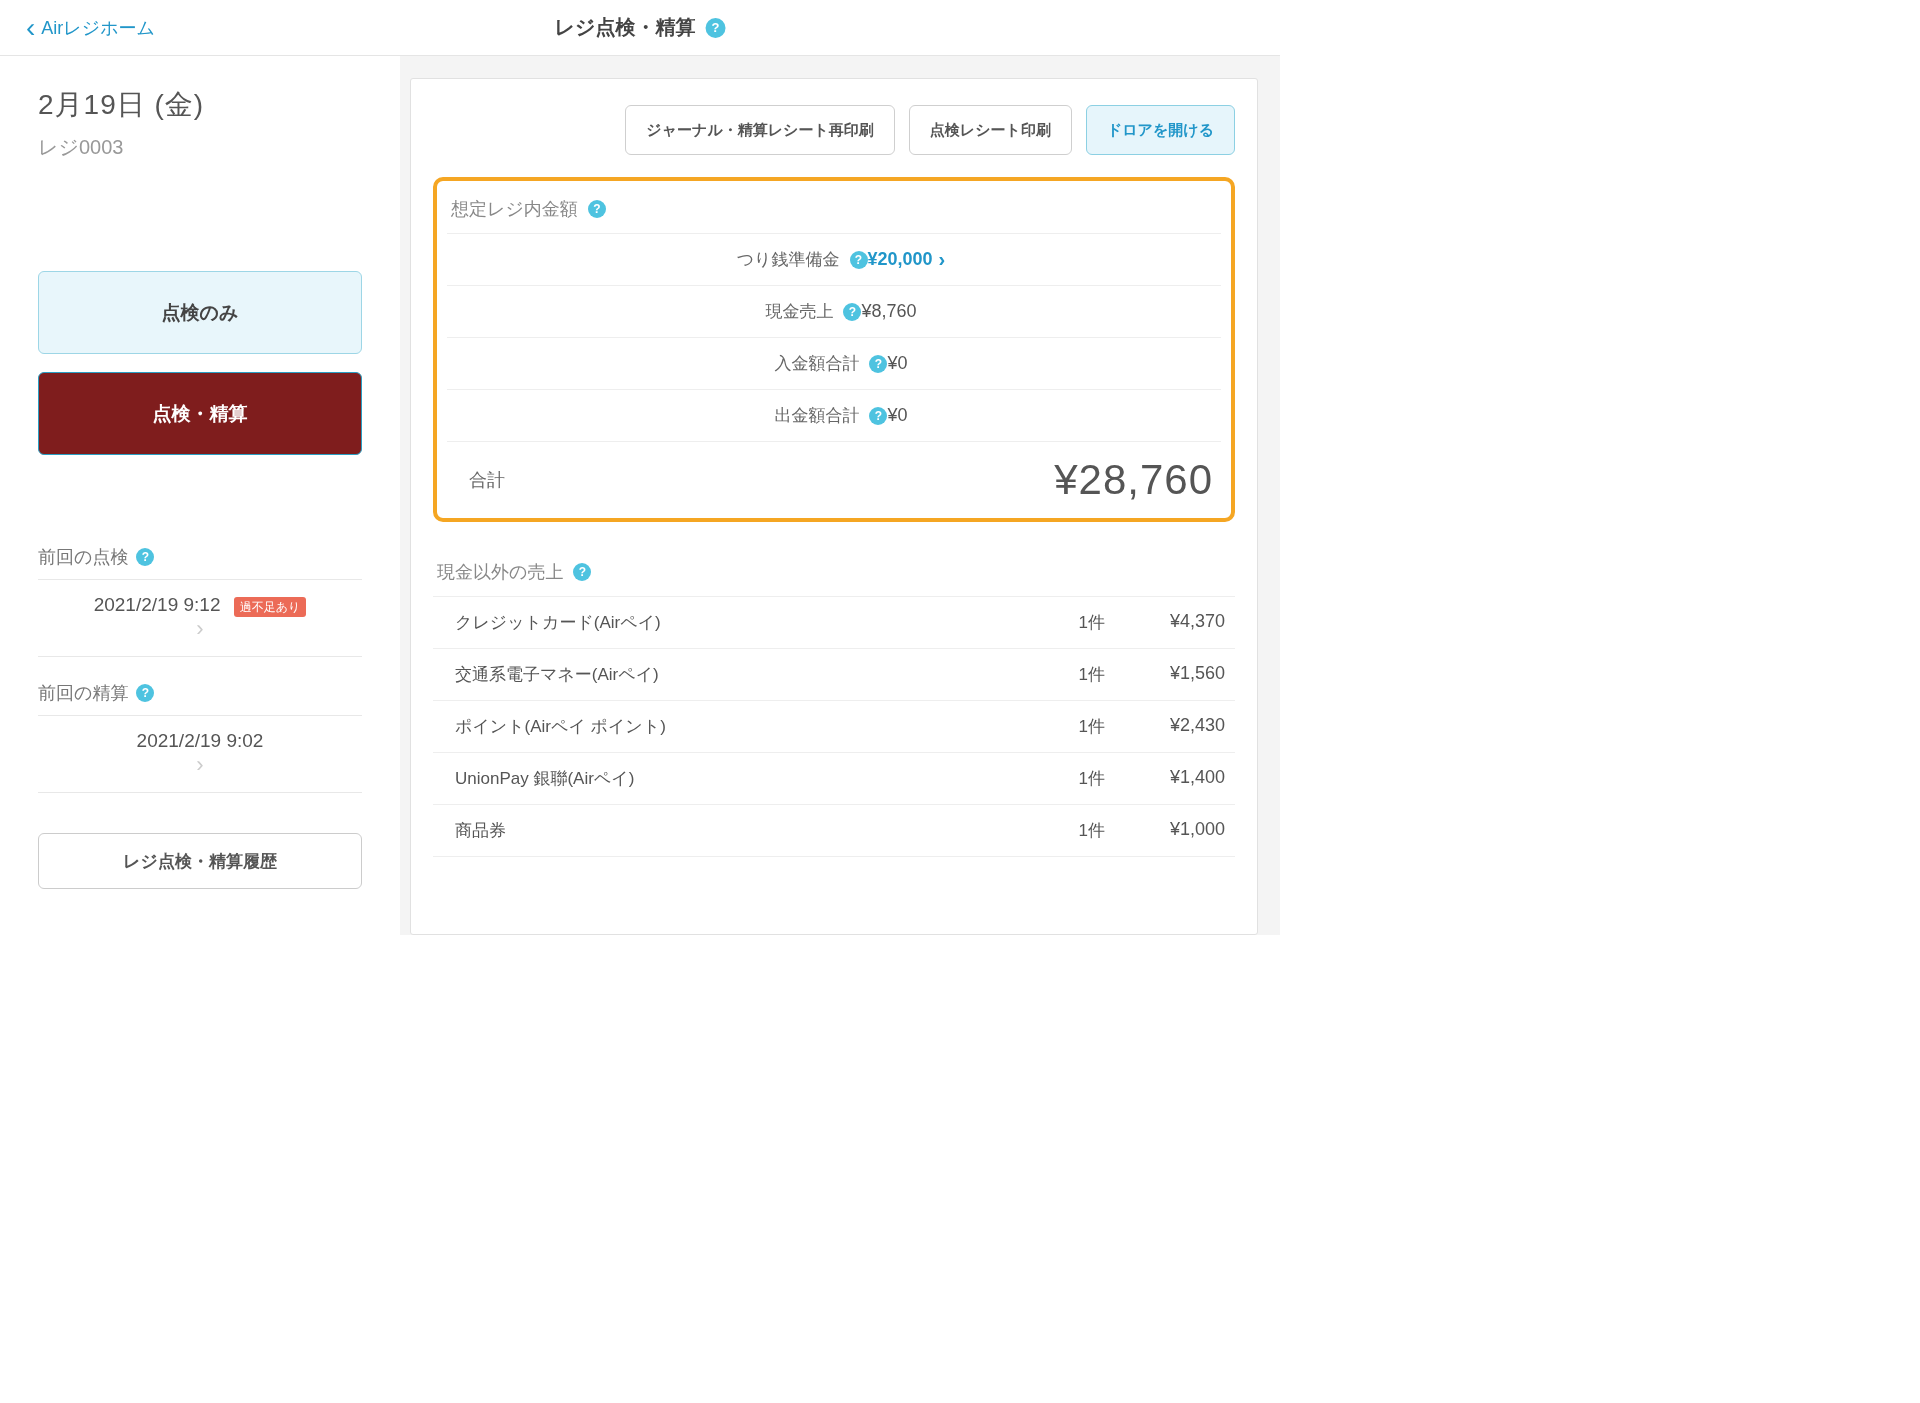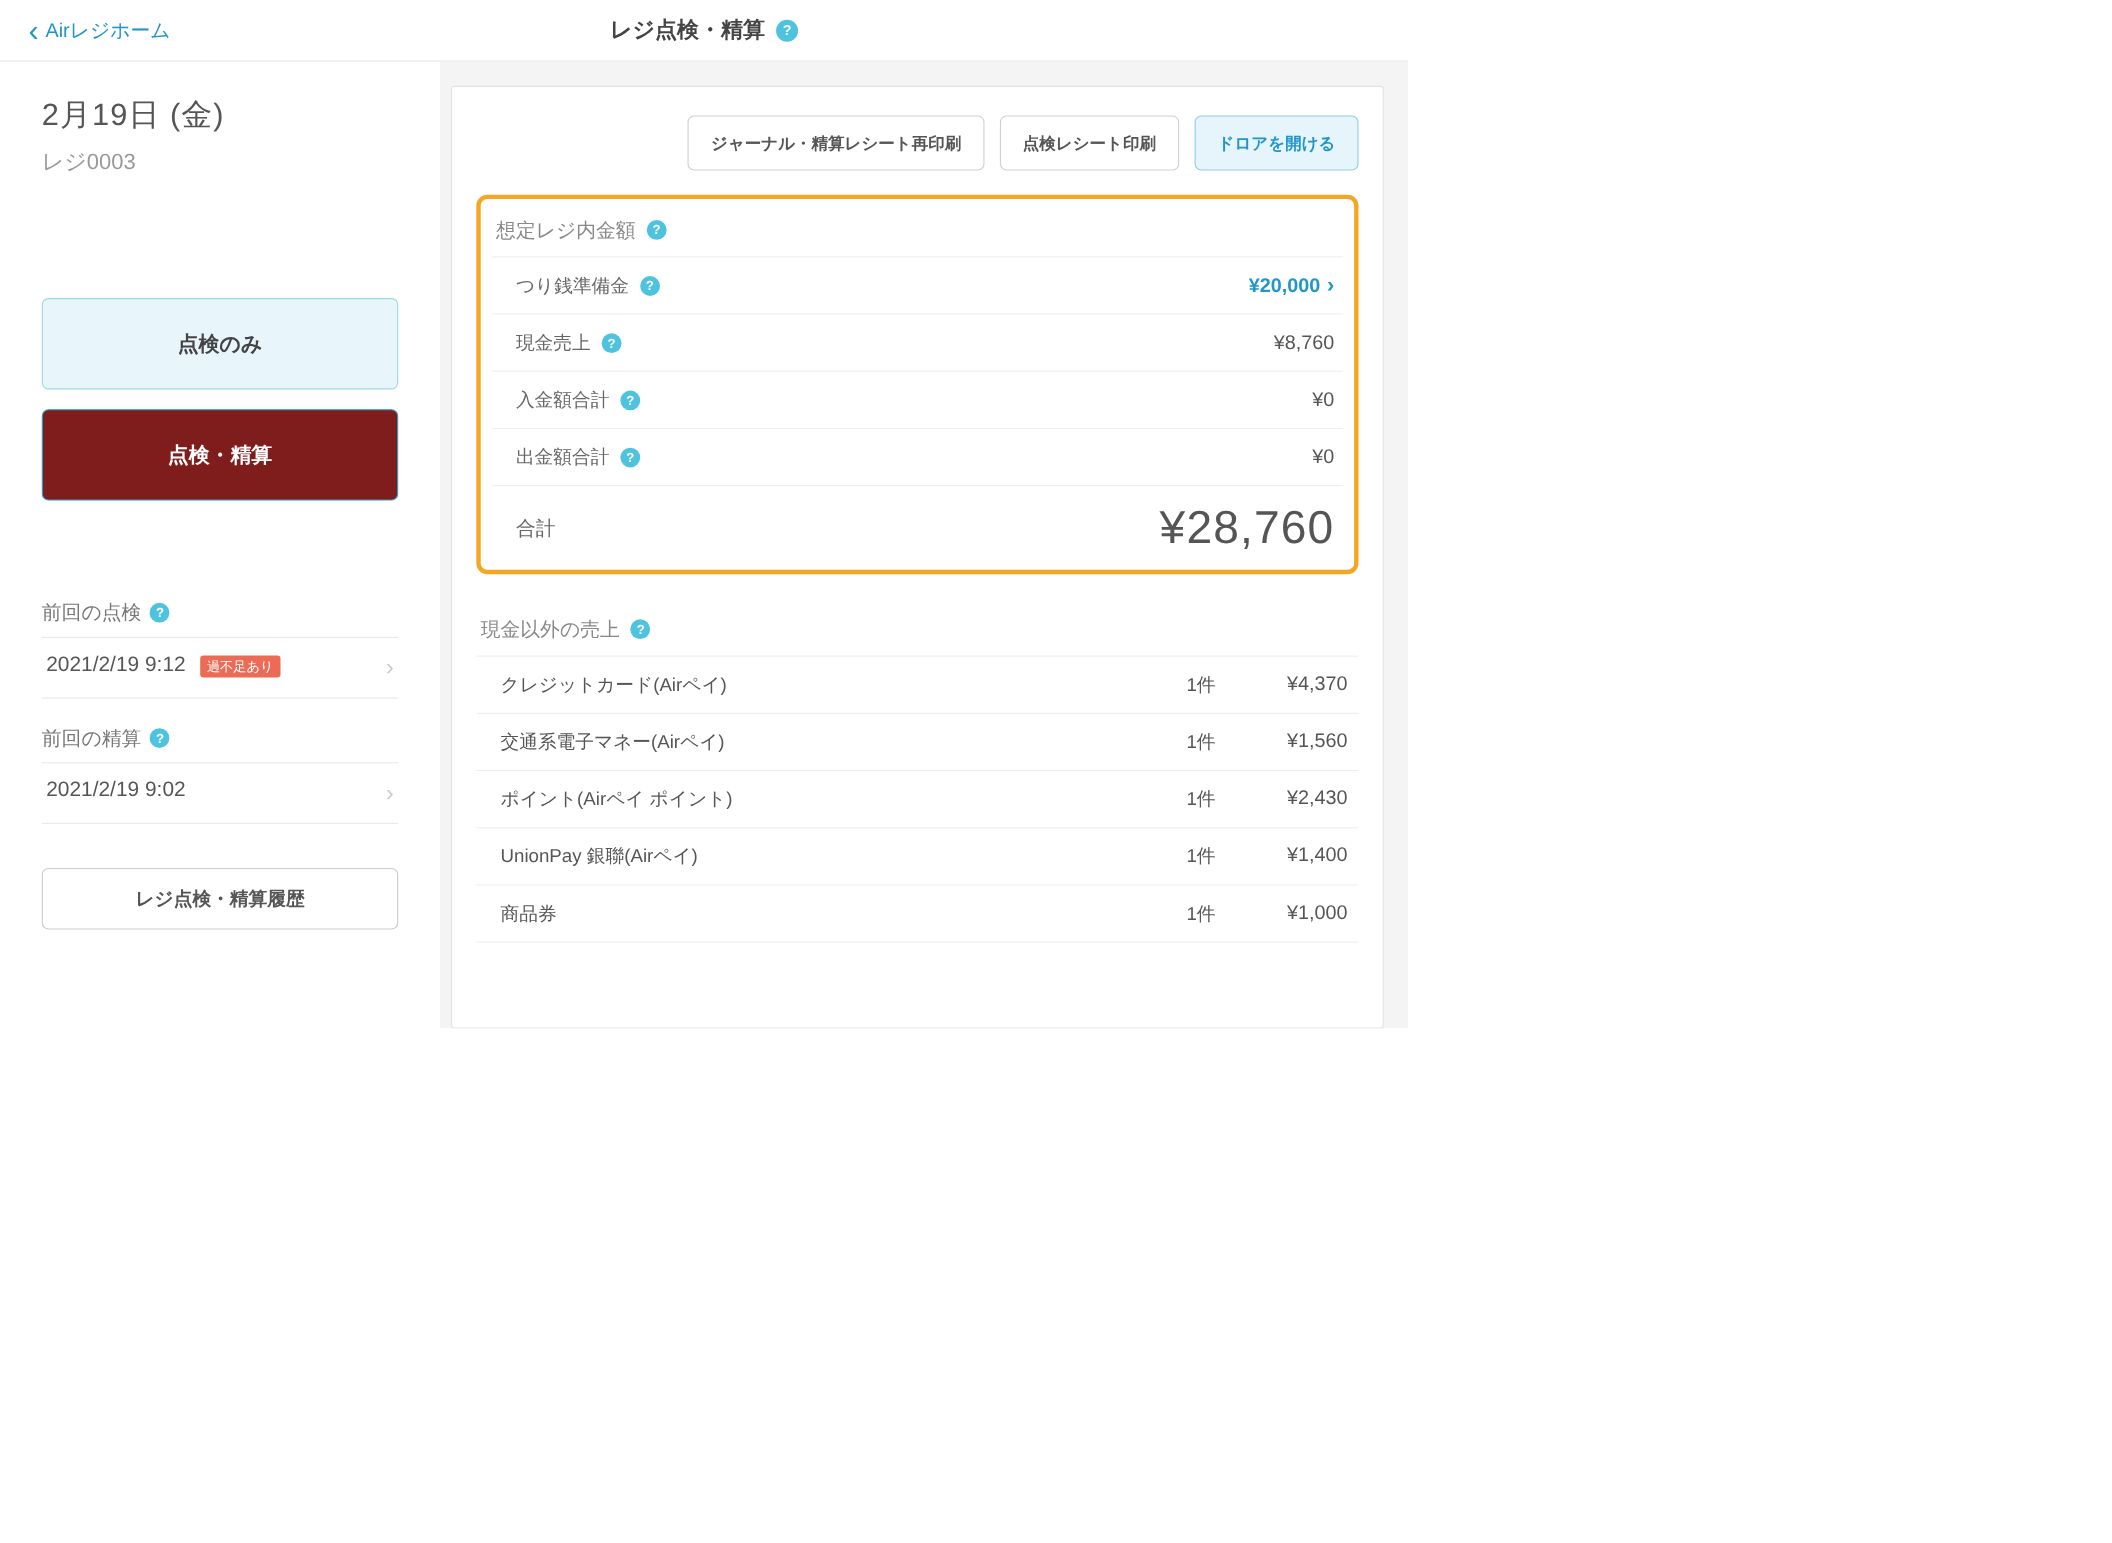--- a/index.html
+++ b/index.html
@@ -66,23 +66,24 @@
     .btn {
       display:flex; align-items:center; justify-content:center;
       height: 83px; width: 100%; border-radius: 6px; font-size: 19px; font-weight:700;
       border: 1px solid #ccc; cursor: pointer;
     }
     .btn-light { background: #e8f6fb; border-color:#9dd6e6; color:#444; }
     .btn-primary { background: #7f1d1d; border-color:#2a9fc3; color:#fff; font-weight:700; }
     .side-section { margin-top: 90px; }
     .side-label { display:flex; align-items:center; gap:8px; font-size:18px; color:#777; padding-bottom:10px; }
     .side-row {
-      display:flex; justify-content:space-between;
+      display:flex; align-items:center; justify-content:space-between;
       padding: 14px 4px; border-top:1px solid #e8e8e8; border-bottom:1px solid #e8e8e8;
       cursor: pointer;
+      flex-direction: column;
     }
     .side-row .ts { font-size: 19px; color: #555; }
     .badge {
       background: #ec6b57; color:#fff; font-size:12px; padding:3px 6px; border-radius:3px; margin-left:8px;
     }
     .chev { color:#ccc; font-size:22px; }
     .btn-outline {
       margin-top: 40px; height: 56px; background:#fff; border:1px solid #ccc; color:#555; font-weight:600;
       display:flex; align-items:center; justify-content:center; border-radius:6px; font-size:17px; cursor:pointer;
     }
@@ -97,21 +98,21 @@
     .tool-btn {
       height: 50px; padding: 0 20px; border-radius:6px; border:1px solid #cfcfcf; background:#fff;
       color:#555; font-size:15px; font-weight:600; display:flex; align-items:center; cursor:pointer;
     }
     .tool-btn.accent { background:#e6f5fb; border-color:#8cd0e3; color:#2196c9; }
     .highlight-box {
       border: 4px solid #f5a623; border-radius: 10px; padding: 6px 10px 8px 10px;
     }
     .sec-title { display:flex; align-items:center; gap:10px; font-size:18px; color:#888; padding: 10px 4px 12px 4px; border-bottom:1px solid #eee; }
     .row {
-      display:flex; align-items:center; justify-content:space-between;
+      display:flex; align-items:center; justify-content:center;
       padding: 14px 8px 14px 22px; border-bottom:1px solid #eee;
     }
     .row .lab { display:flex; align-items:center; gap:10px; font-size:17px; color:#666; }
     .row .val { font-size:18px; color:#555; }
     .row .val.link { color:#2196c9; font-weight:600; display:flex; align-items:center; gap:6px; cursor:pointer; }
     .total-row { display:flex; align-items:center; justify-content:space-between; padding: 14px 8px 6px 22px; }
     .total-row .lab { font-size:18px; color:#666; }
     .total-row .val { font-size: 42px; color:#555; font-weight:400; letter-spacing:1px; }
     .sec2 { margin-top: 28px; }
     .prow {

